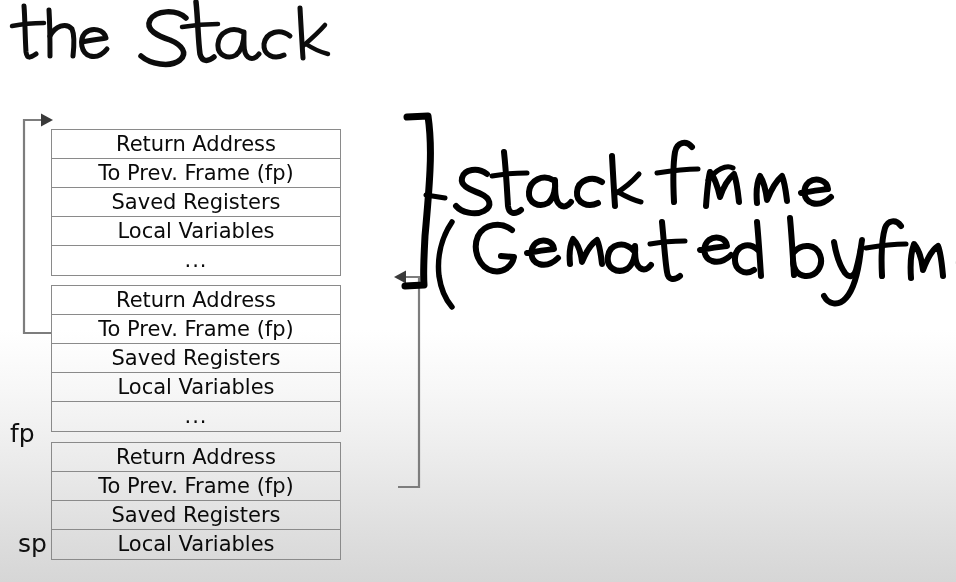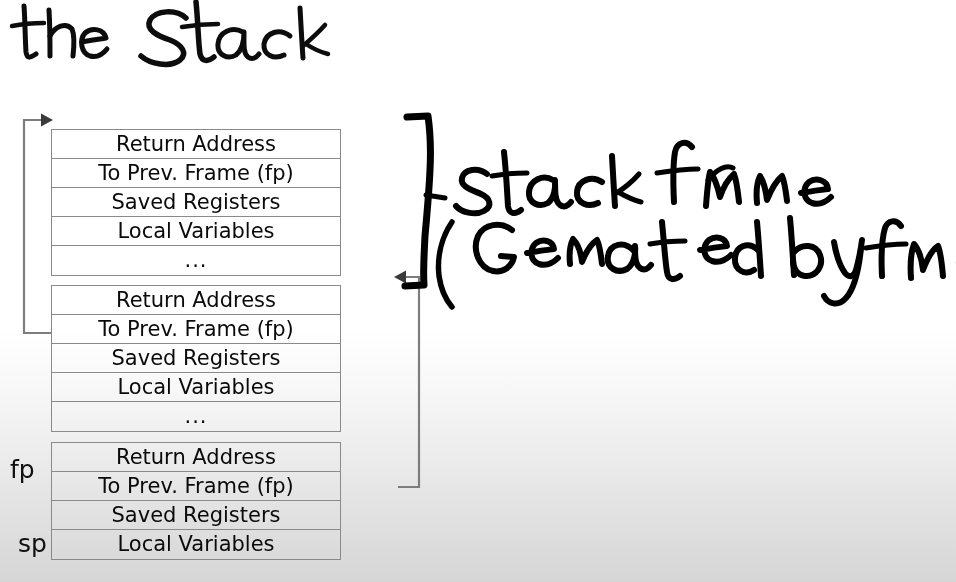--- a/index.html
+++ b/index.html
@@ -74,21 +74,21 @@
   #frame-2 { top: 285px; }
   #frame-3 { top: 442px; }
 
   
   .ptr-label {
     position: absolute;
     font-size: 25px;
     color: #111111;
     line-height: 1;
   }
-  #label-fp { left: 10px; top: 421px; margin-top: 36px; }
+  #label-fp { left: 10px; top: 421px; }
   #label-sp { left: 18px; top: 531px; }
 
   
   #title-ink { position: absolute; left: 0; top: 0; }
 </style>
 </head>
 <body>
 
 <div id="slide">
 

